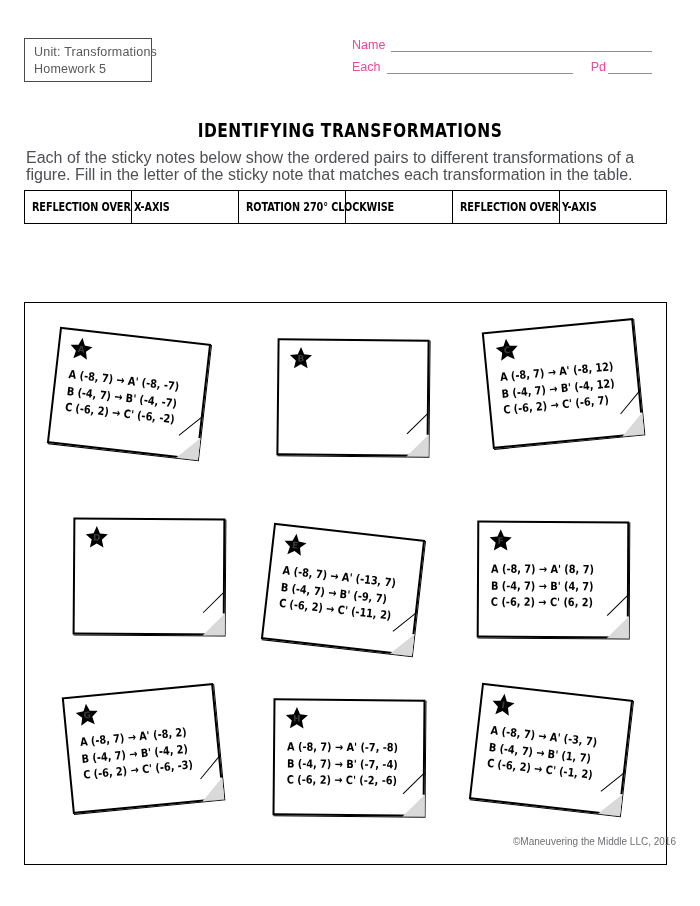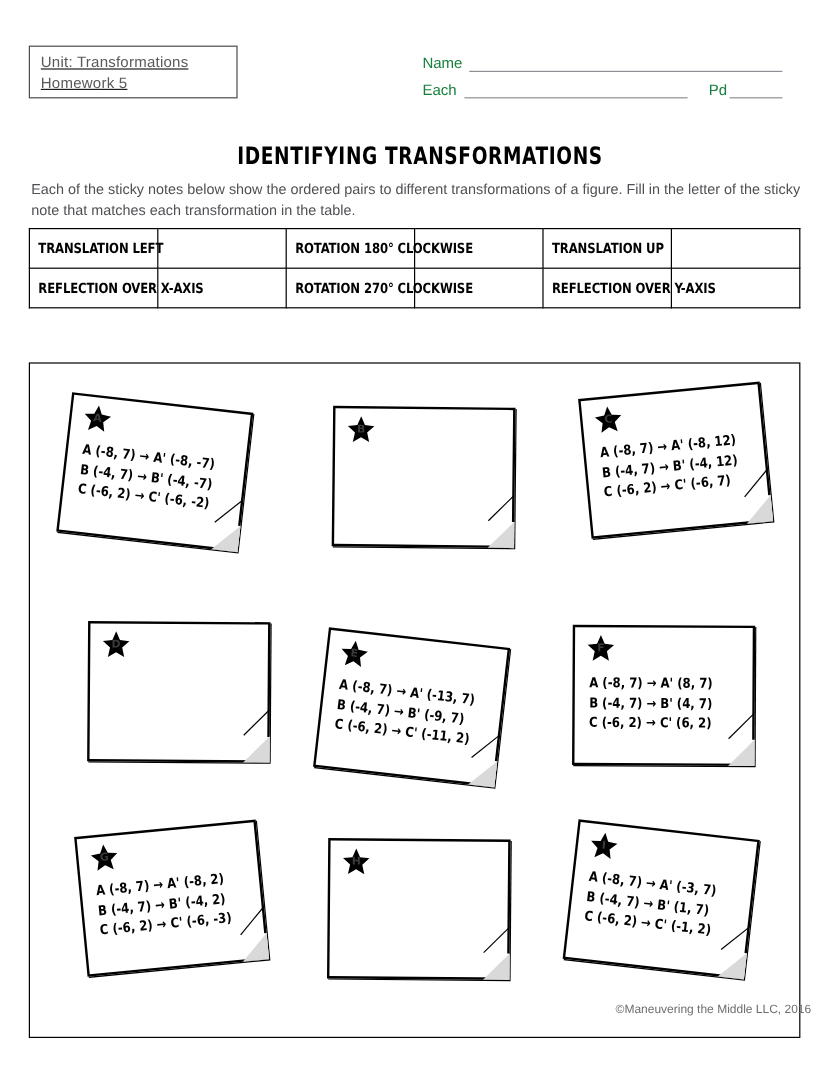--- a/index.html
+++ b/index.html
@@ -20,47 +20,46 @@
     position: absolute;
     inset: 0;
     background: #ffffff;
   }
 
   
   .unit-box {
     position: absolute;
     left: 24px;
     top: 38px;
-    width: 174px;
+    width: 128px;
     height: 44px;
     border: 1px solid #4b4b4b;
     box-sizing: border-box;
     padding: 5px 0 17px 9px;
-    text-decoration: underline;
   }
   .unit-line {
     font-size: 12.5px;
     line-height: 17px;
     color: #58595b;
     letter-spacing: .2px;
     white-space: nowrap;
   }
 
   .namedate {
     position: absolute;
     left: 352px;
     top: 38px;
     width: 300px;
   }
   .nd-row {
     display: flex;
-    align-items: flex-end;
+    align-items: flex-start;
     height: 22px;
     font-size: 12.5px;
-    color: #15803d;
+    color: #ec4899;
   }
   .nd-row .lbl { white-space: nowrap; }
   .rule {
     flex: 1 1 auto;
     border-bottom: 1px solid #8e9095;
     height: 13px;
     margin-left: 6px;
   }
   .rule.short { flex: 0 0 44px; margin-left: 2px; }
   .nd-row .pd { margin-left: 18px; }
@@ -78,21 +77,21 @@
     color: #000;
     font-family: "DejaVu Sans Condensed", "Liberation Sans Narrow", "Liberation Sans", sans-serif;
     transform: scaleX(0.86);
   }
 
   .instructions {
     position: absolute;
     left: 26px;
     top: 150px;
     width: 648px;
-    font-size: 12px;
+    font-size: 16px;
     line-height: 16.5px;
     color: #4e5053;
   }
 
   
   table.tf {
     position: absolute;
     left: 24px;
     top: 190px;
     width: 643px;
@@ -257,28 +256,20 @@
     </div>
   </div>
 
   <div class="title">IDENTIFYING TRANSFORMATIONS</div>
 
   <div class="instructions">Each of the sticky notes below show the ordered pairs to different transformations of a figure. Fill in the letter of the sticky note that matches each transformation in the table.</div>
 
   <table class="tf">
     <tbody>
       <tr>
-        <td class="lbl-cell">TRANSLATION LEFT</td>
-        <td class="ans-cell"></td>
-        <td class="lbl-cell">ROTATION 180° CLOCKWISE</td>
-        <td class="ans-cell"></td>
-        <td class="lbl-cell">TRANSLATION UP</td>
-        <td class="ans-cell"></td>
-      </tr>
-      <tr>
         <td class="lbl-cell">REFLECTION OVER X-AXIS</td>
         <td class="ans-cell"></td>
         <td class="lbl-cell">ROTATION 270° CLOCKWISE</td>
         <td class="ans-cell"></td>
         <td class="lbl-cell">REFLECTION OVER Y-AXIS</td>
         <td class="ans-cell"></td>
       </tr>
     </tbody>
   </table>
 
@@ -386,20 +377,25 @@
       <div class="fold"></div>
     </div>
 
     <div class="note n-h">
       <div class="star">
         <svg viewBox="0 0 24 24">
             <polygon points="12,0.5 15.3,8.1 23.5,9 17.3,14.6 19.1,22.8 12,18.6 4.9,22.8 6.7,14.6 0.5,9 8.7,8.1" fill="#000"></polygon>
           </svg>
         <span class="letter">H</span>
       </div>
+      <div class="lines">
+        <div class="mline">A (-8, 7) → A' (-7, -8)</div>
+        <div class="mline">B (-4, 7) → B' (-7, -4)</div>
+        <div class="mline">C (-6, 2) → C' (-2, -6)</div>
+      </div>
       <div class="fold-mask"></div>
       <div class="fold"></div>
     </div>
 
     <div class="note n-i">
       <div class="star">
         <svg viewBox="0 0 24 24">
             <polygon points="12,0.5 15.3,8.1 23.5,9 17.3,14.6 19.1,22.8 12,18.6 4.9,22.8 6.7,14.6 0.5,9 8.7,8.1" fill="#000"></polygon>
           </svg>
         <span class="letter">I</span>

